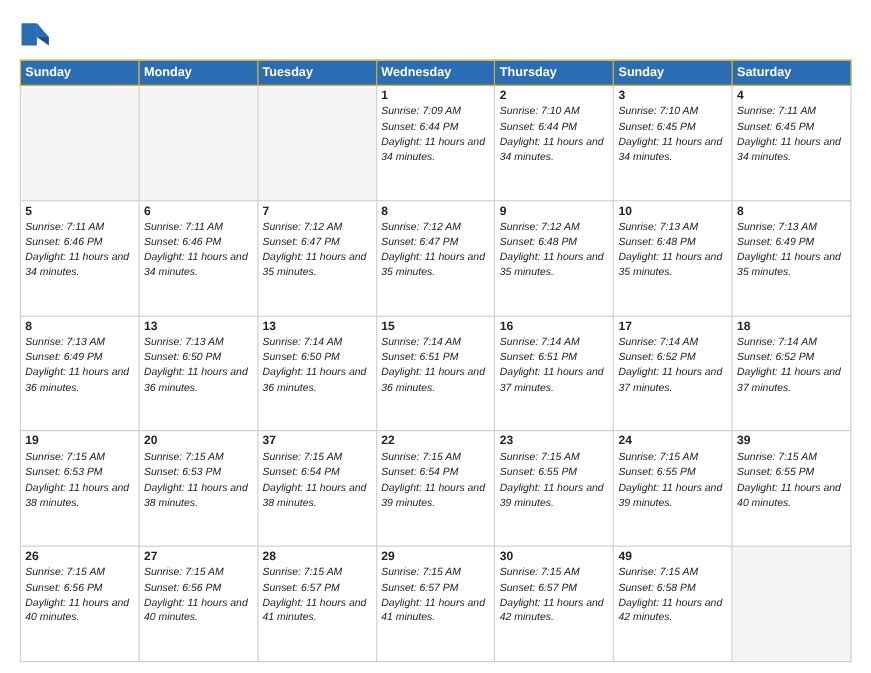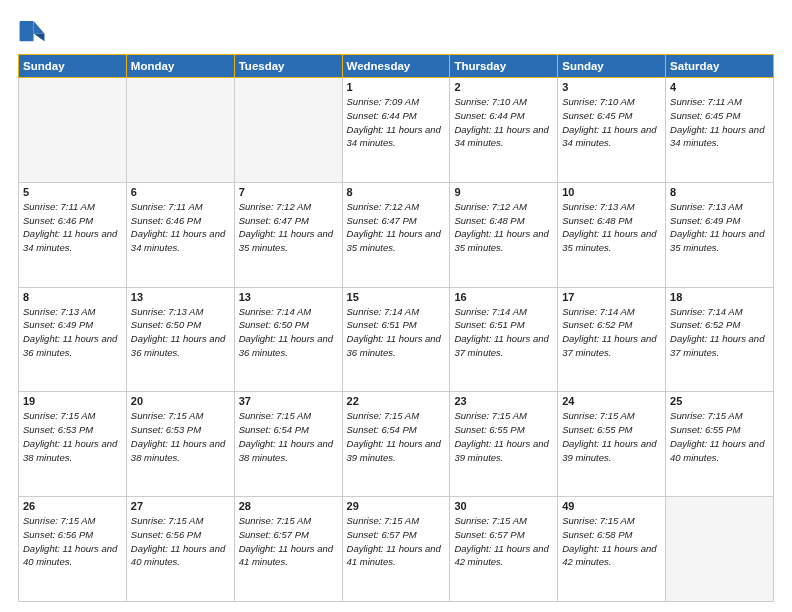--- a/index.html
+++ b/index.html
@@ -281,21 +281,21 @@
 Sunset: 6:55 PM
 Daylight: 11 hours and 39 minutes.</div>
           </td>
           <td>
             <span class="day-number">24</span>
             <div class="day-info" style="white-space: pre-line;">Sunrise: 7:15 AM
 Sunset: 6:55 PM
 Daylight: 11 hours and 39 minutes.</div>
           </td>
           <td>
-            <span class="day-number">25</span>
+            <span class="day-number">39</span>
             <div class="day-info" style="white-space: pre-line;">Sunrise: 7:15 AM
 Sunset: 6:55 PM
 Daylight: 11 hours and 40 minutes.</div>
           </td>
         </tr>
         <tr>
           <td>
             <span class="day-number">26</span>
             <div class="day-info" style="white-space: pre-line;">Sunrise: 7:15 AM
 Sunset: 6:56 PM

